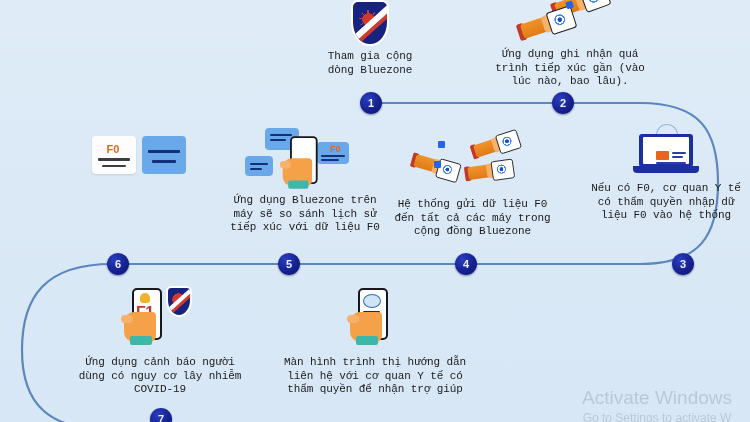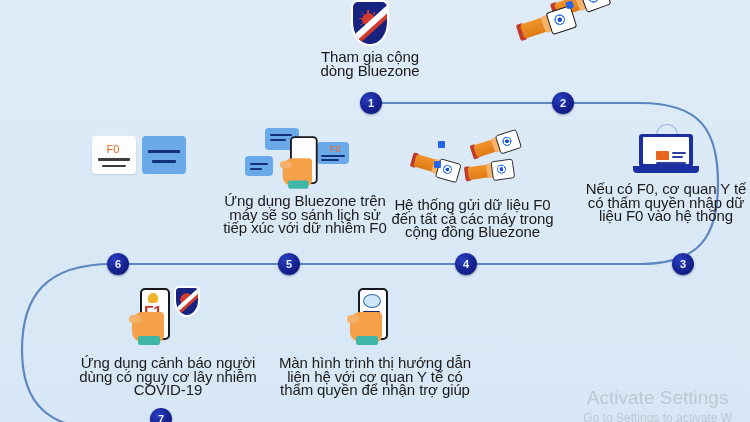--- a/index.html
+++ b/index.html
@@ -41,24 +41,24 @@
   }
   
   .step {
     position: absolute;
     display: flex;
     flex-direction: column;
     align-items: center;
   }
   .step-caption {
     color: #1b1b1b;
-    font-size: 15px;
+    font-size: 11px;
     line-height: 13.5px;
     text-align: center;
-    font-family: Liberation Sans, sans-serif;
+    font-family: Liberation Mono, monospace;
     white-space: pre-line;
     letter-spacing: -0.1px;
   }
   .art {
     position: relative;
     margin-bottom: 6px;
   }
   
   .shield {
     position: relative;
@@ -172,21 +172,21 @@
   .card .ln {
     position: absolute;
     height: 2px;
     border-radius: 1px;
     background: #15307a;
   }
   .card.white .ln { background: #3d3d3d; }
   .card .f0 {
     position: absolute;
     color: #e8651d;
-    font-weight: normal;
+    font-weight: bold;
     font-size: 9px;
     font-family: "Liberation Sans", sans-serif;
   }
   
   .vphone {
     position: relative;
     width: 34px;
     height: 56px;
   }
   .vphone .body {
@@ -354,20 +354,23 @@
       </div>
       <div class="handphone" style="left:6px; top:12px; transform:rotate(-18deg) scaleX(1);">
         <div class="cuff"></div>
           <div class="sleeve"></div>
           <div class="hand"></div>
         <div class="phone"></div>
           <div class="wave"></div>
         <div class="blip" style="left:50px; top:-3px;"></div>
       </div>
     </div>
+    <div class="step-caption">Ứng dụng ghi nhận quá
+trình tiếp xúc gần (vào
+lúc nào, bao lâu).</div>
   </div>
   <div class="marker" style="left:552px; top:92px;">
     <span>2</span>
   </div>
 
   <div class="step" style="left:576px; top:128px; width:180px;">
     <div class="art">
       <div class="laptop">
         <div class="cam"></div>
         <div class="lid"></div>
@@ -441,21 +444,21 @@
       </div>
       <div class="vphone" style="position:absolute; left:40px; top:6px; transform:scale(0.92);">
         <div class="body"></div>
         <div class="fing"></div>
         <div class="thumb"></div>
         <div class="cuffteal"></div>
       </div>
     </div>
     <div class="step-caption">Ứng dụng Bluezone trên
 máy sẽ so sánh lịch sử
-tiếp xúc với dữ nhiễm F0</div>
+tiếp xúc với dữ liệu F0</div>
   </div>
   <div class="marker" style="left:278px; top:253px;">
     <span>5</span>
   </div>
 
   <div class="step" style="left:52px; top:132px; width:175px;">
     <div class="art" style="width:96px; height:46px;">
       <div class="card white" style="left:0px; top:4px; width:44px; height:38px;">
         <div class="f0" style="left:15px; top:7px; font-size:11px;">F0</div>
         <div class="ln" style="left:6px; top:22px; width:32px; height:2.5px;"></div>
@@ -464,21 +467,21 @@
       <div class="card blue" style="left:50px; top:4px; width:44px; height:38px;">
         <div class="ln" style="left:6px; top:14px; width:32px; height:3px;"></div>
         <div class="ln" style="left:10px; top:24px; width:24px; height:2.5px;"></div>
       </div>
     </div>
   </div>
   <div class="marker" style="left:107px; top:253px;">
     <span>6</span>
   </div>
 
-  <div class="step" style="left:68px; top:286px; width:200px;justify-content:space-between;">
+  <div class="step" style="left:60px; top:286px; width:200px;justify-content:space-between;">
     <div class="art" style="width:80px; height:64px;">
       <div class="vphone" style="position:absolute; left:8px; top:2px;">
         <div class="body"></div>
         <div class="bell"></div>
         <div class="f1">F1</div>
         <div class="fing"></div>
         <div class="thumb"></div>
         <div class="cuffteal"></div>
       </div>
       <div class="shield sm" style="position:absolute; left:48px; top:2px;">
@@ -508,17 +511,17 @@
         <div class="thumb"></div>
         <div class="cuffteal"></div>
       </div>
     </div>
     <div class="step-caption">Màn hình trình thị hướng dẫn
 liên hệ với cơ quan Y tế có
 thẩm quyền để nhận trợ giúp</div>
   </div>
 
   <div id="watermark">
-    <div class="wm-title">Activate Settings</div>
+    <div class="wm-title">Activate Windows</div>
     <div class="wm-sub">Go to Settings to activate W</div>
   </div>
 
 </div>
 
 </body></html>

